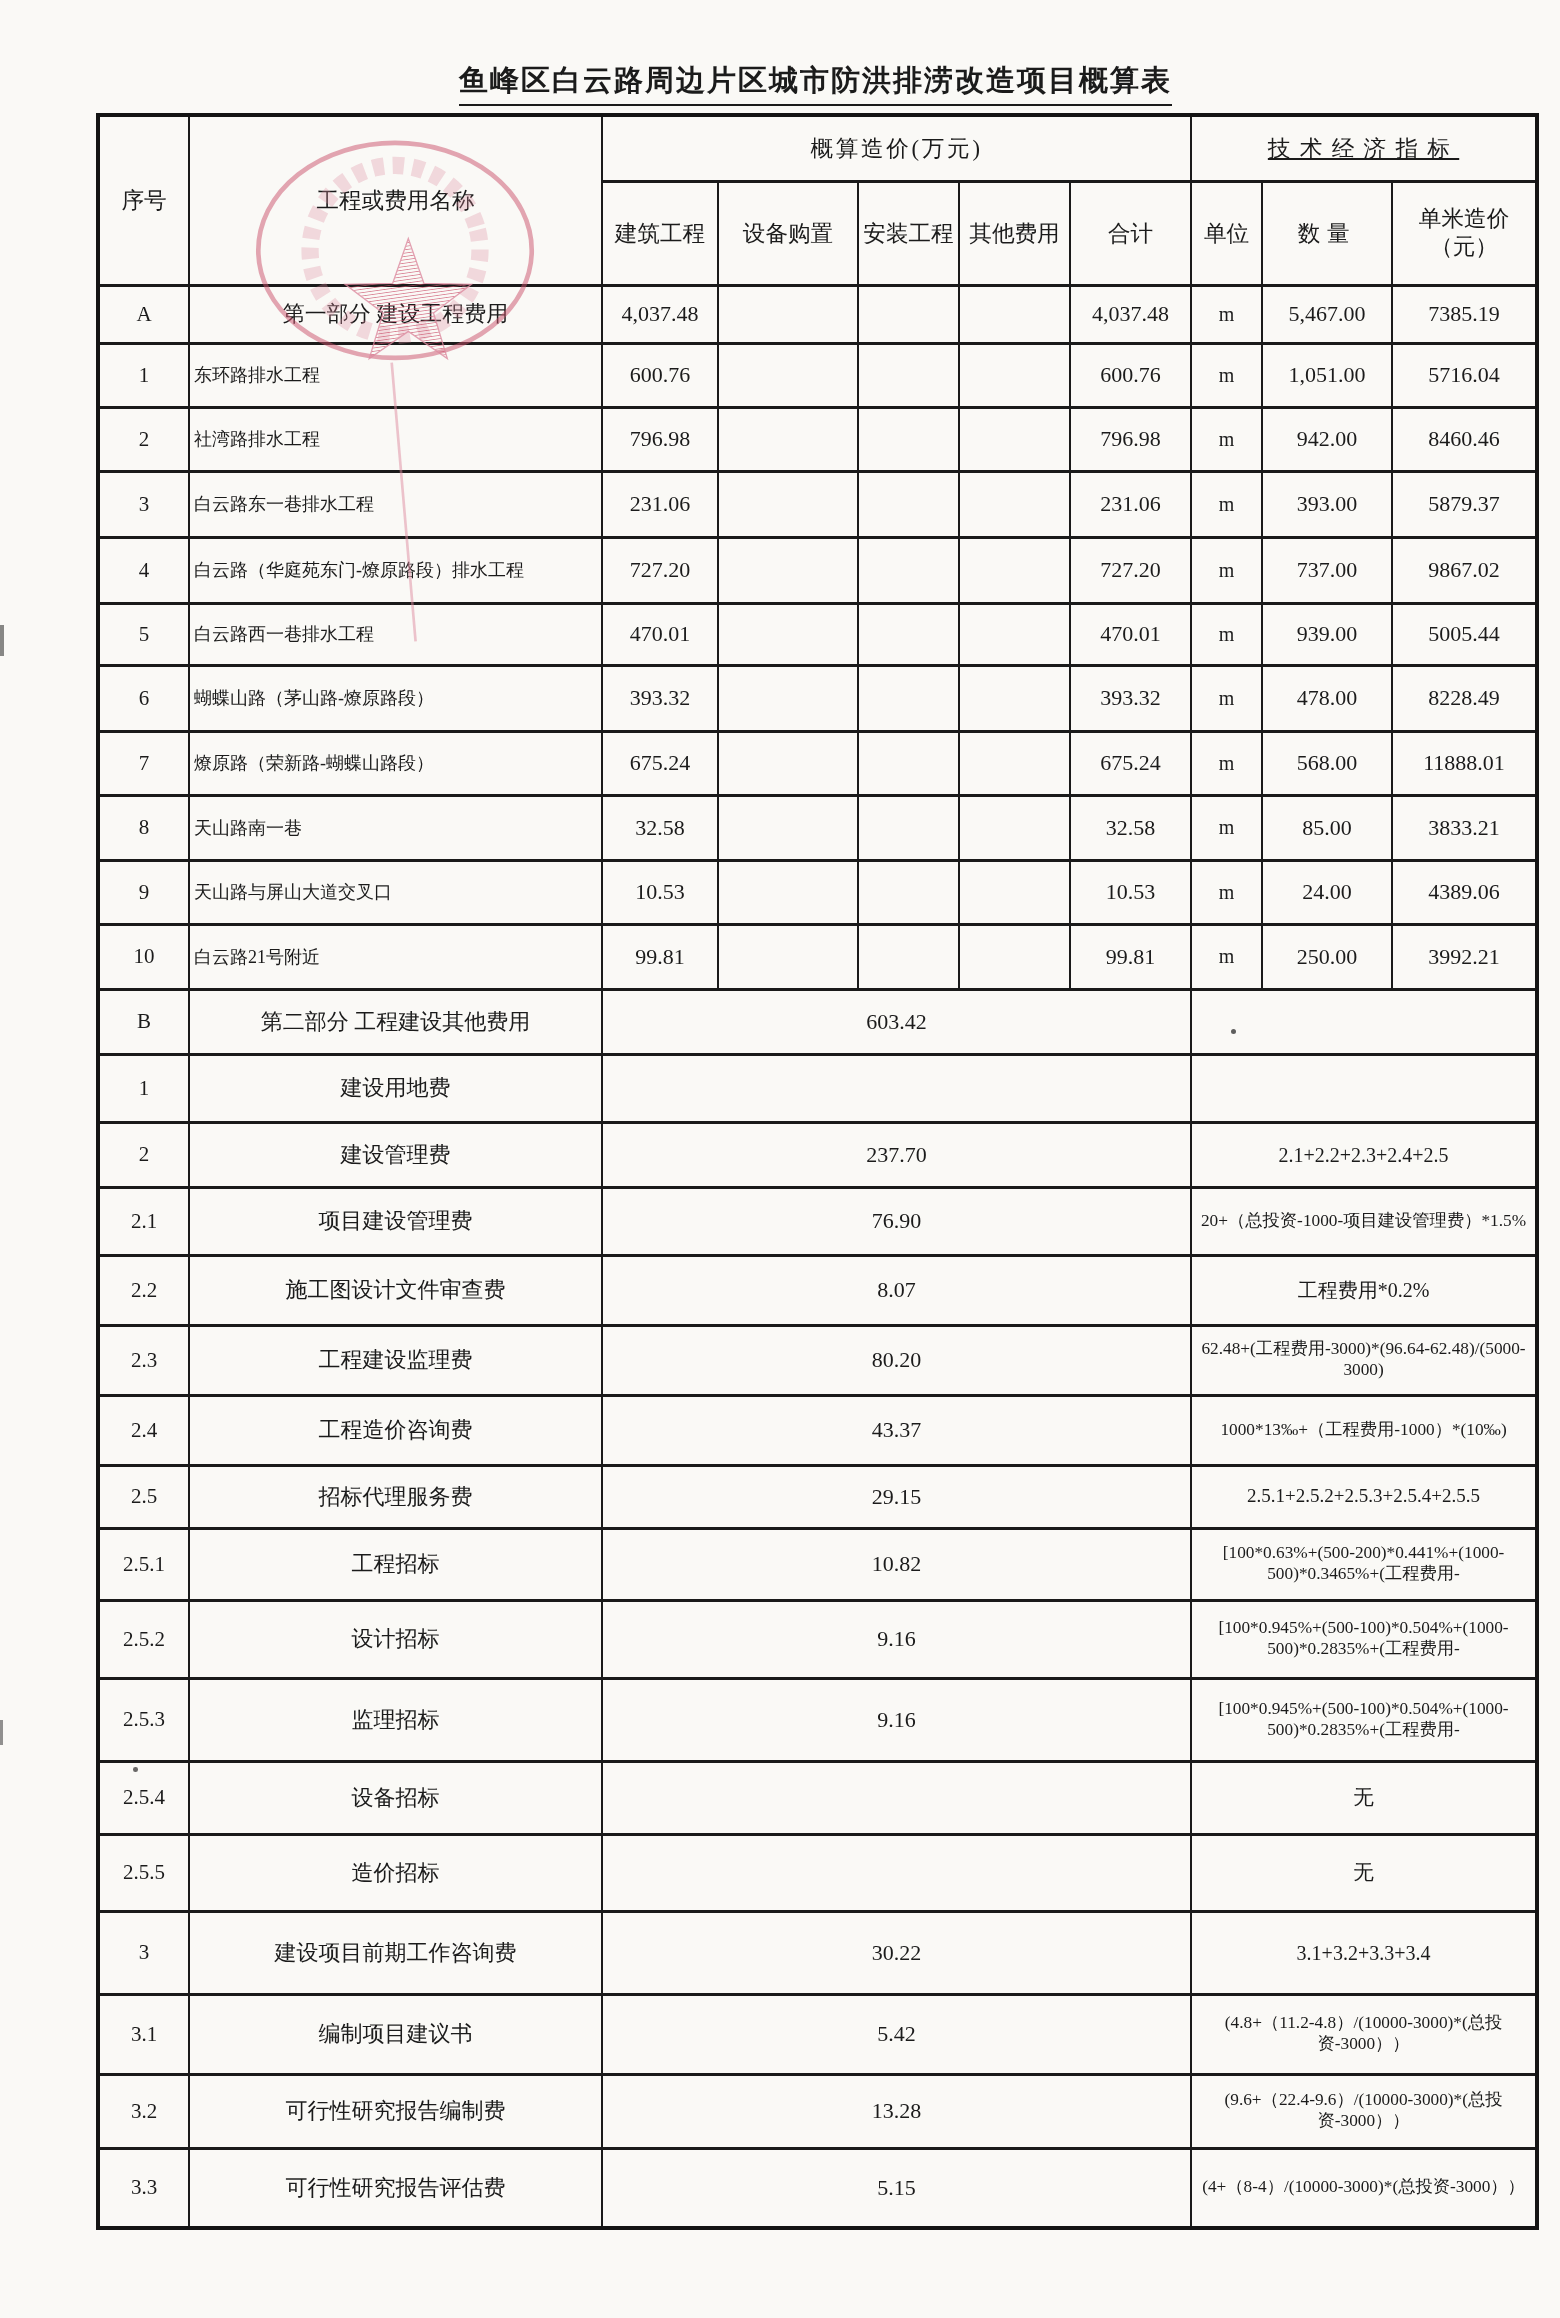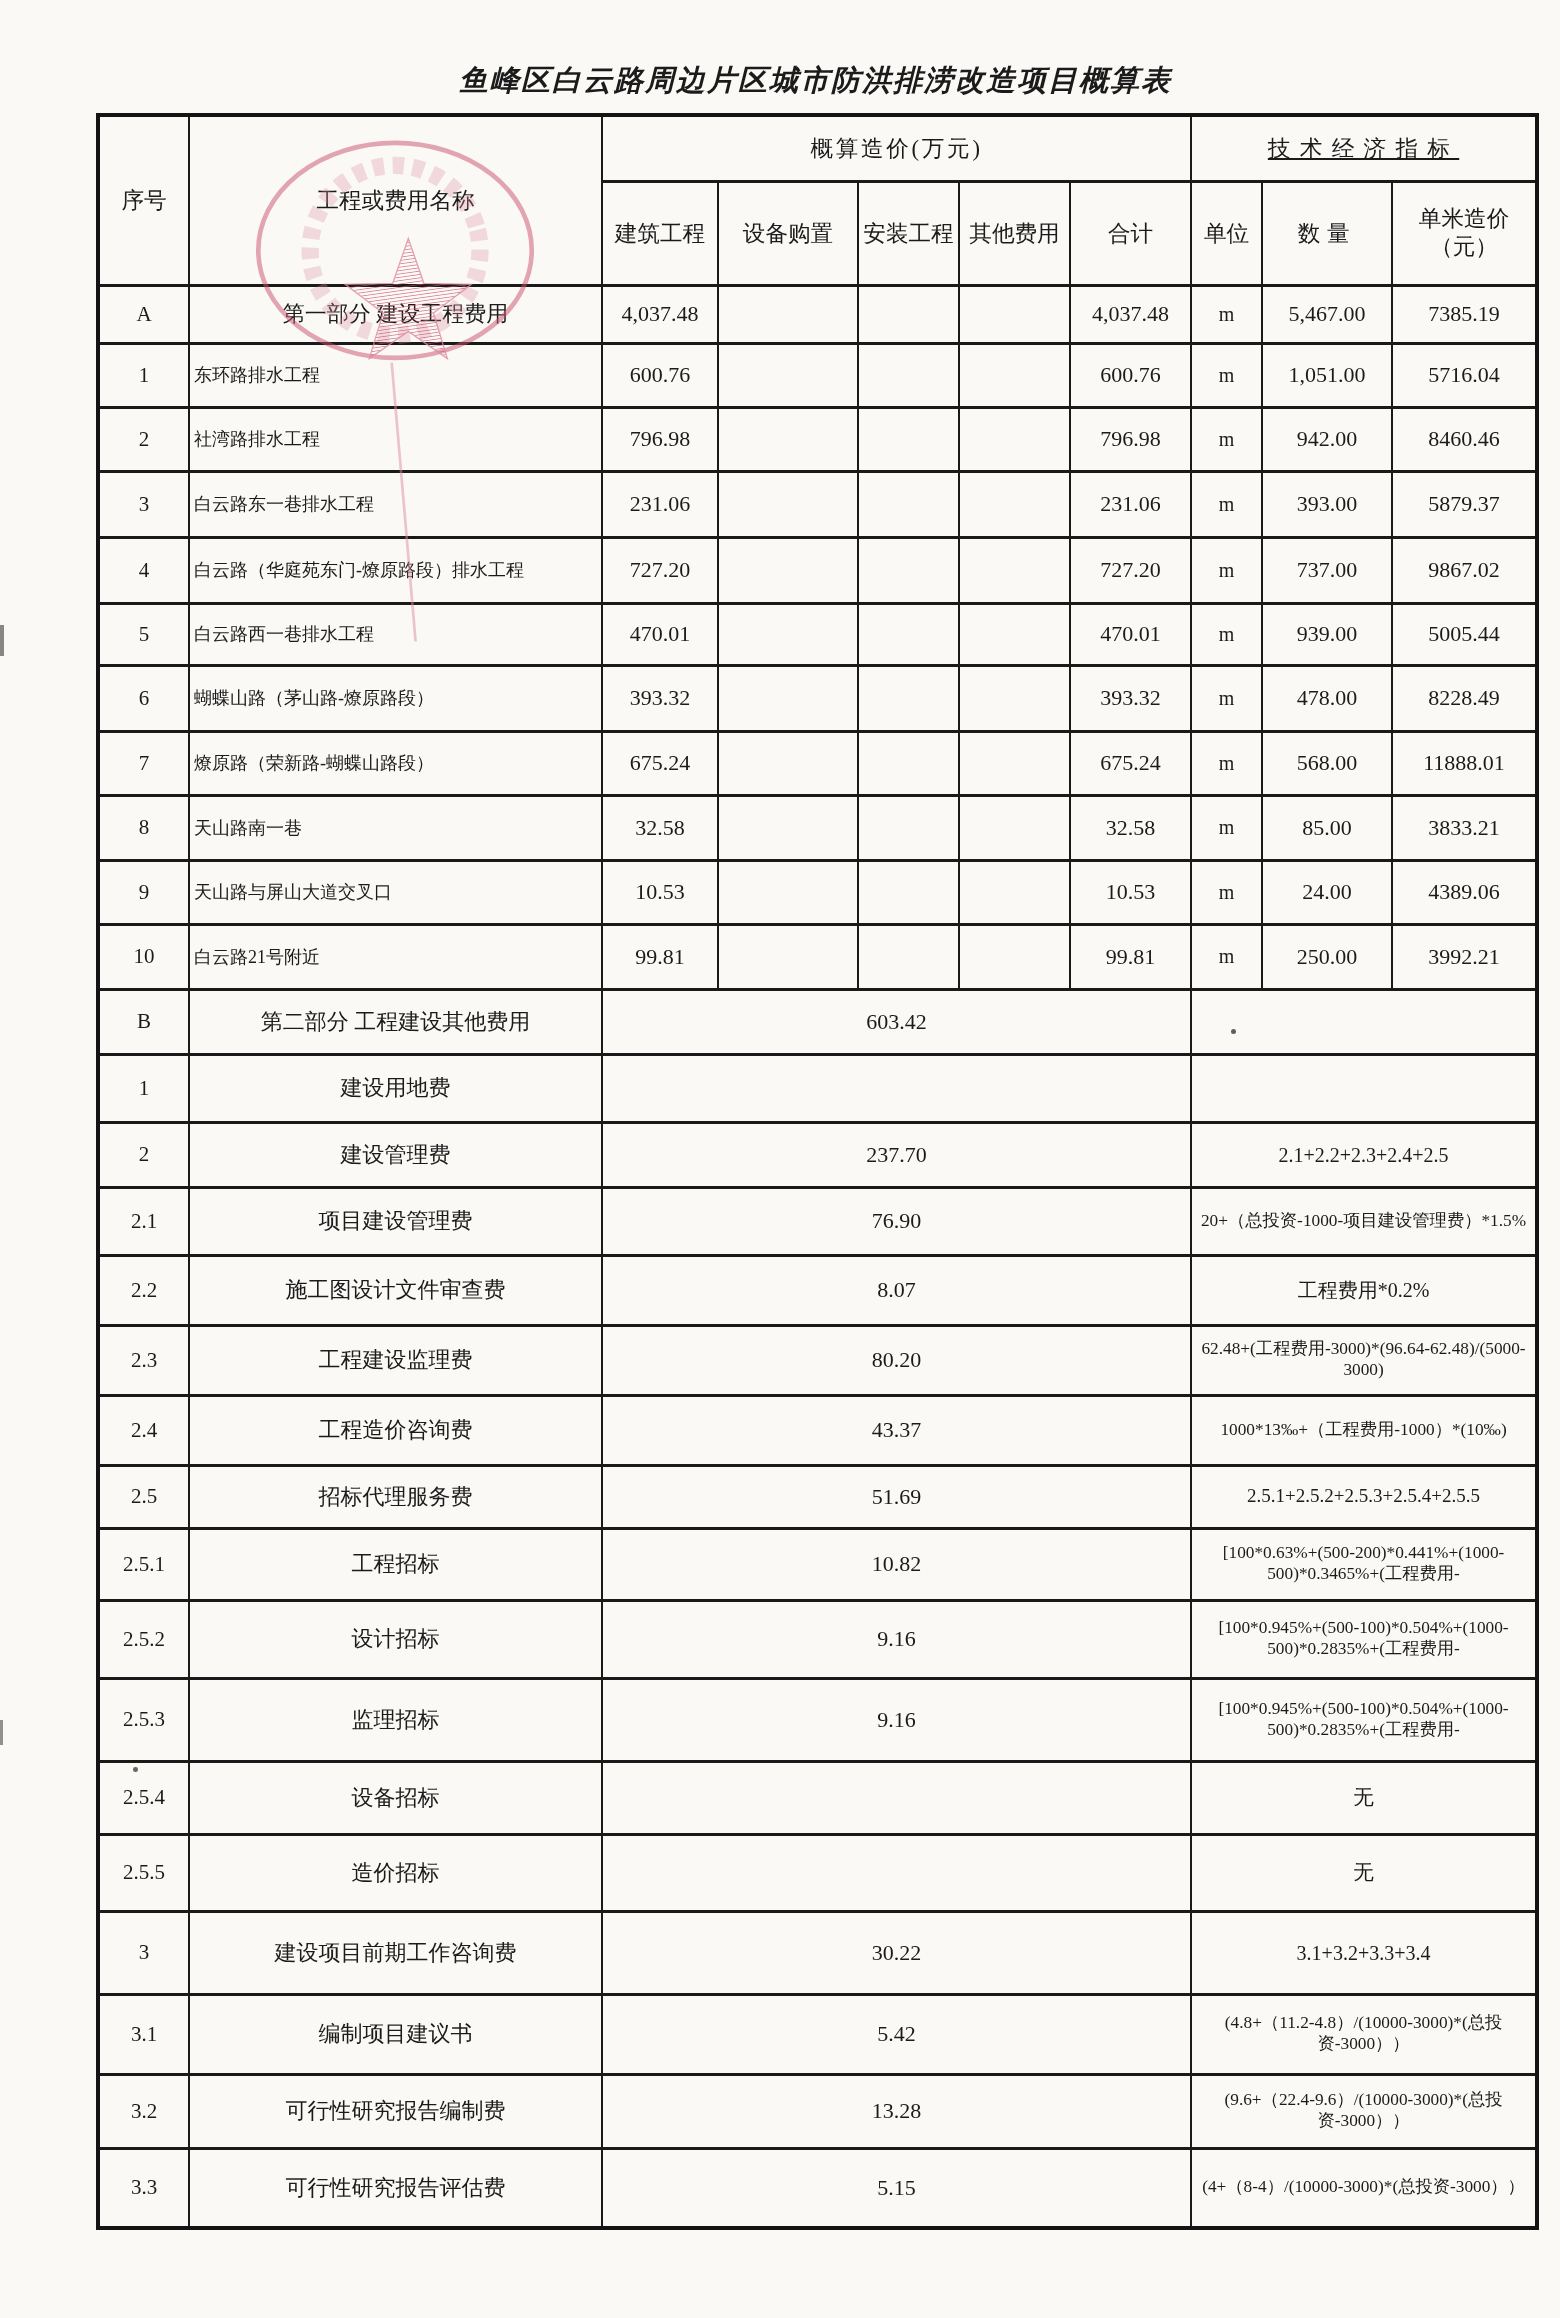--- a/index.html
+++ b/index.html
@@ -7,21 +7,21 @@
     width:1561px;height:2319px;position:relative;
     background:#f8f7f4;
     font-family:"Liberation Serif","DejaVu Serif",serif;
     color:#1b1b1b;
   }
   .sheet{position:absolute;inset:0;background:#faf9f6;overflow:hidden;}
   .title{
     position:absolute;top:61px;left:96px;width:1439px;
     text-align:center;font-size:29px;font-weight:bold;letter-spacing:2px;
   }
-  .title span{border-bottom:2.7px solid #1b1b1b;padding-bottom:18px;font-style:italic;}
+  .title span{border-bottom:2.7px solid #1b1b1b;padding-bottom:8px;}
   table.budget{
     position:absolute;left:96px;top:113px;width:1439px;
     border-collapse:collapse;table-layout:fixed;
     background:transparent;
   }
   table.budget{border:4.7px solid #141414;}
   .budget th,.budget td{
     border:2.7px solid #1a1a1a;
     border-top-width:3.3px;border-bottom-width:3.3px;
     vertical-align:middle;padding:1.3px 4px;overflow:hidden;
@@ -274,21 +274,21 @@
     <tr style="height:70px">
       <td class="rS">2.4</td>
       <td class="rNC">工程造价咨询费</td>
       <td class="v" colspan="5">43.37</td>
       <td class="f" colspan="3">1000*13‰+（工程费用-1000）*(10‰)</td>
     </tr>
 
     <tr style="height:63px">
       <td class="rS">2.5</td>
       <td class="rNC">招标代理服务费</td>
-      <td class="v" colspan="5">51.69</td>
+      <td class="v" colspan="5">29.15</td>
       <td class="f" colspan="3" style="font-size:19px">2.5.1+2.5.2+2.5.3+2.5.4+2.5.5</td>
     </tr>
 
     <tr style="height:72px">
       <td class="rS">2.5.1</td>
       <td class="rNC">工程招标</td>
       <td class="v" colspan="5">10.82</td>
       <td class="f" colspan="3">[100*0.63%+(500-200)*0.441%+(1000-500)*0.3465%+(工程费用-</td>
     </tr>
 

